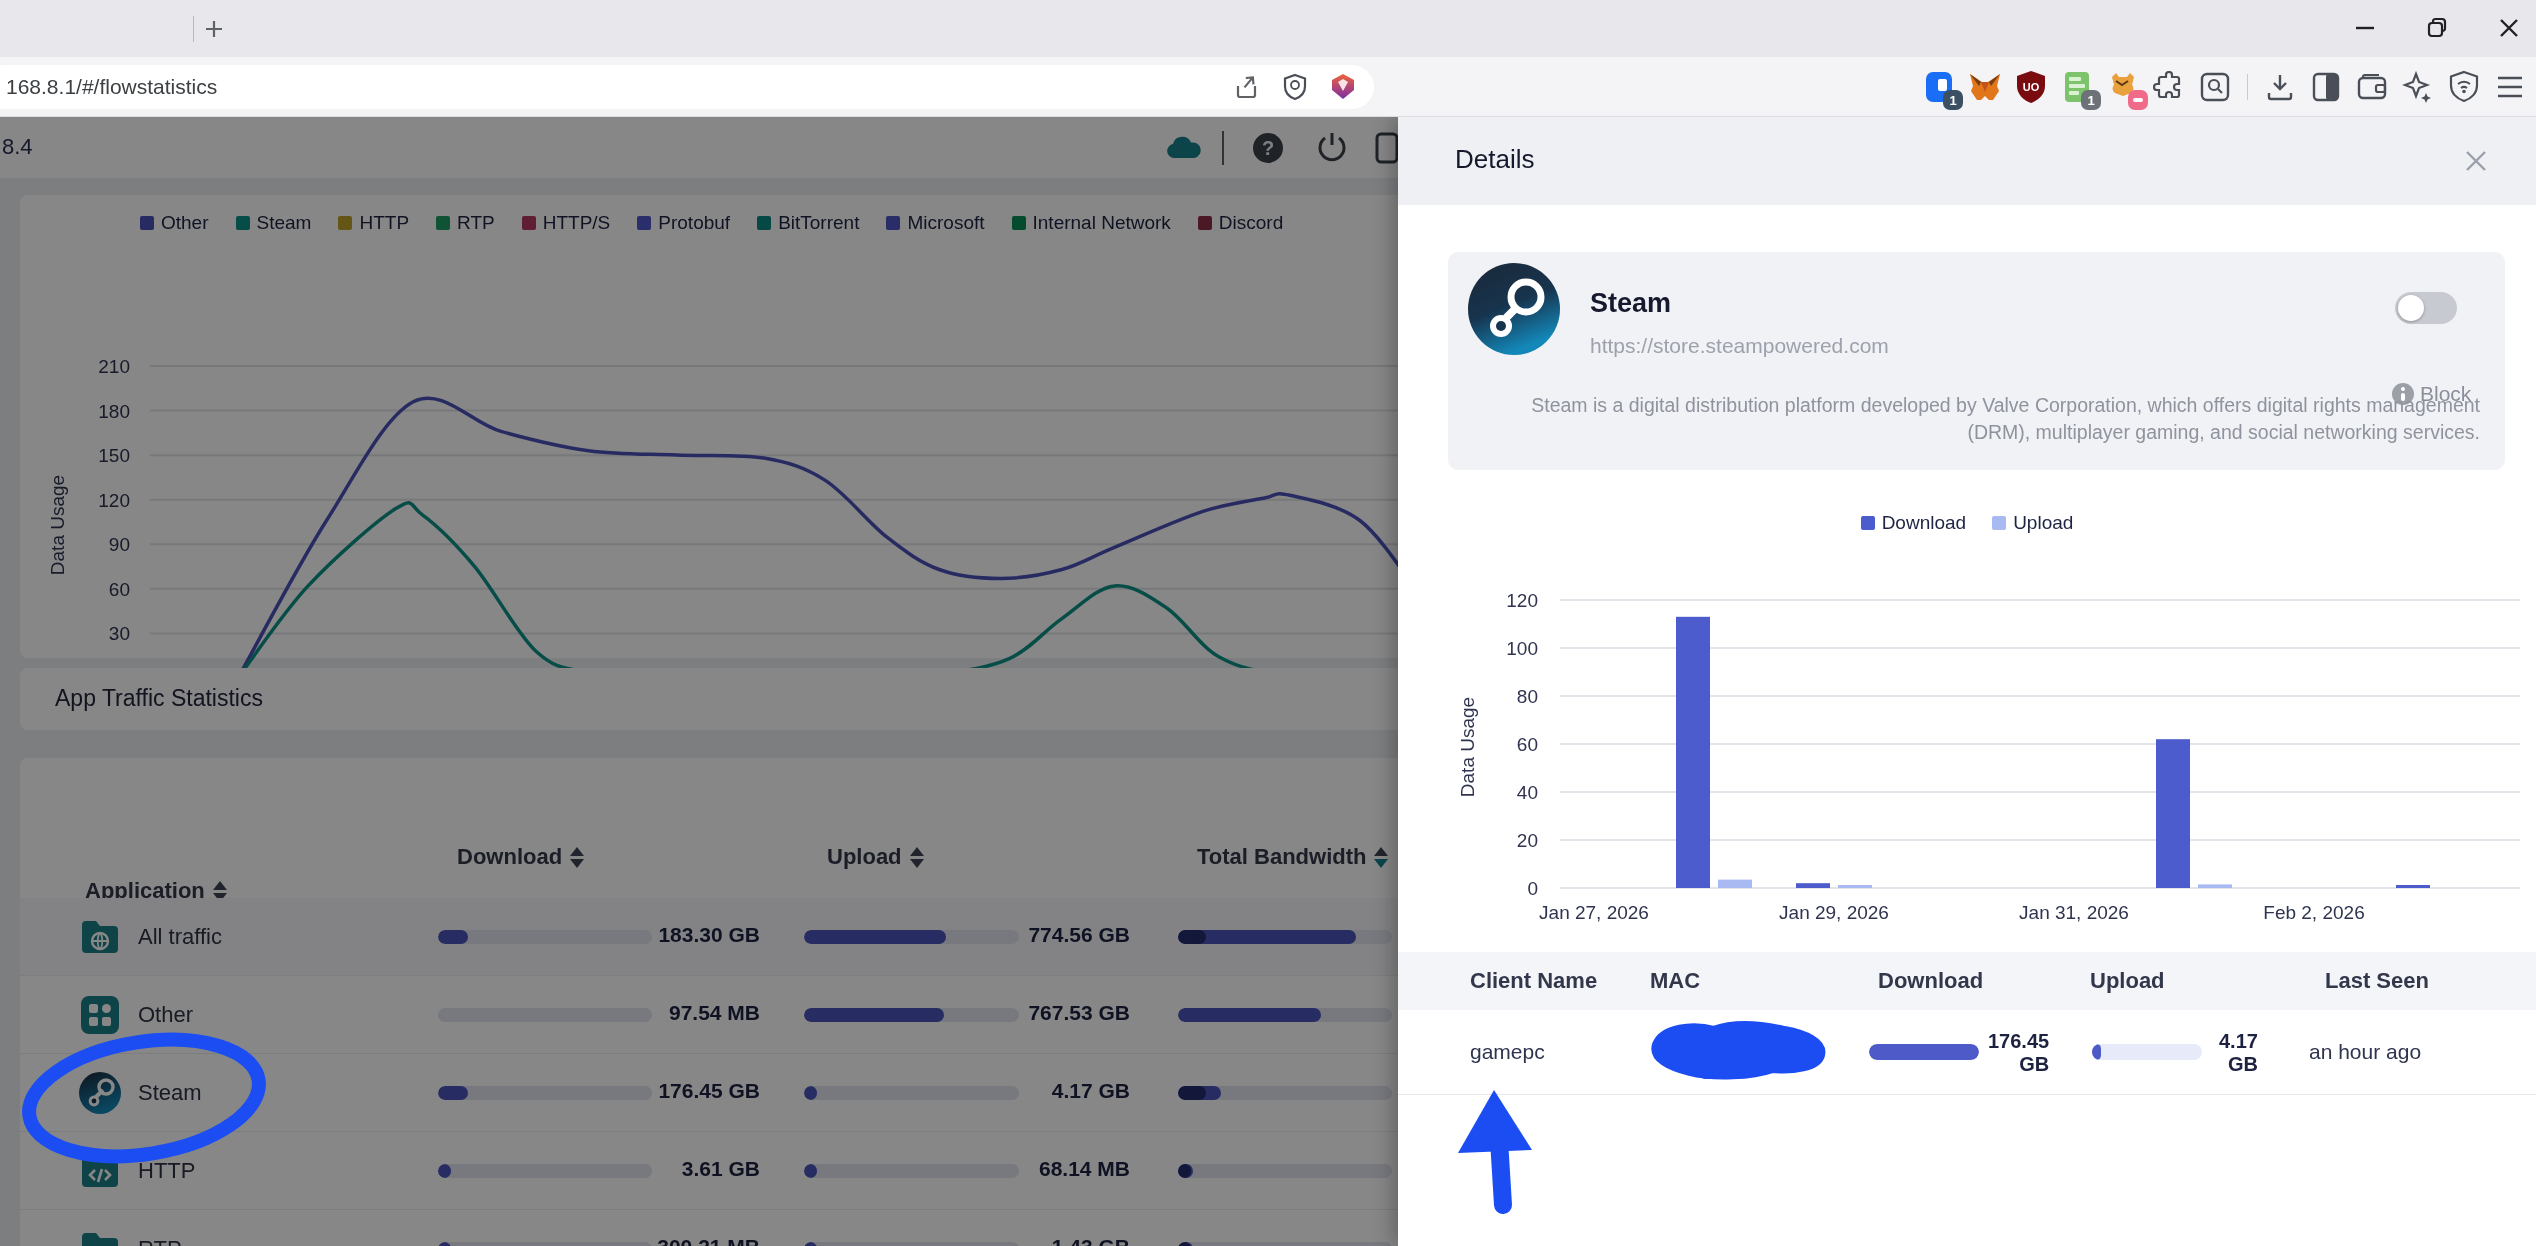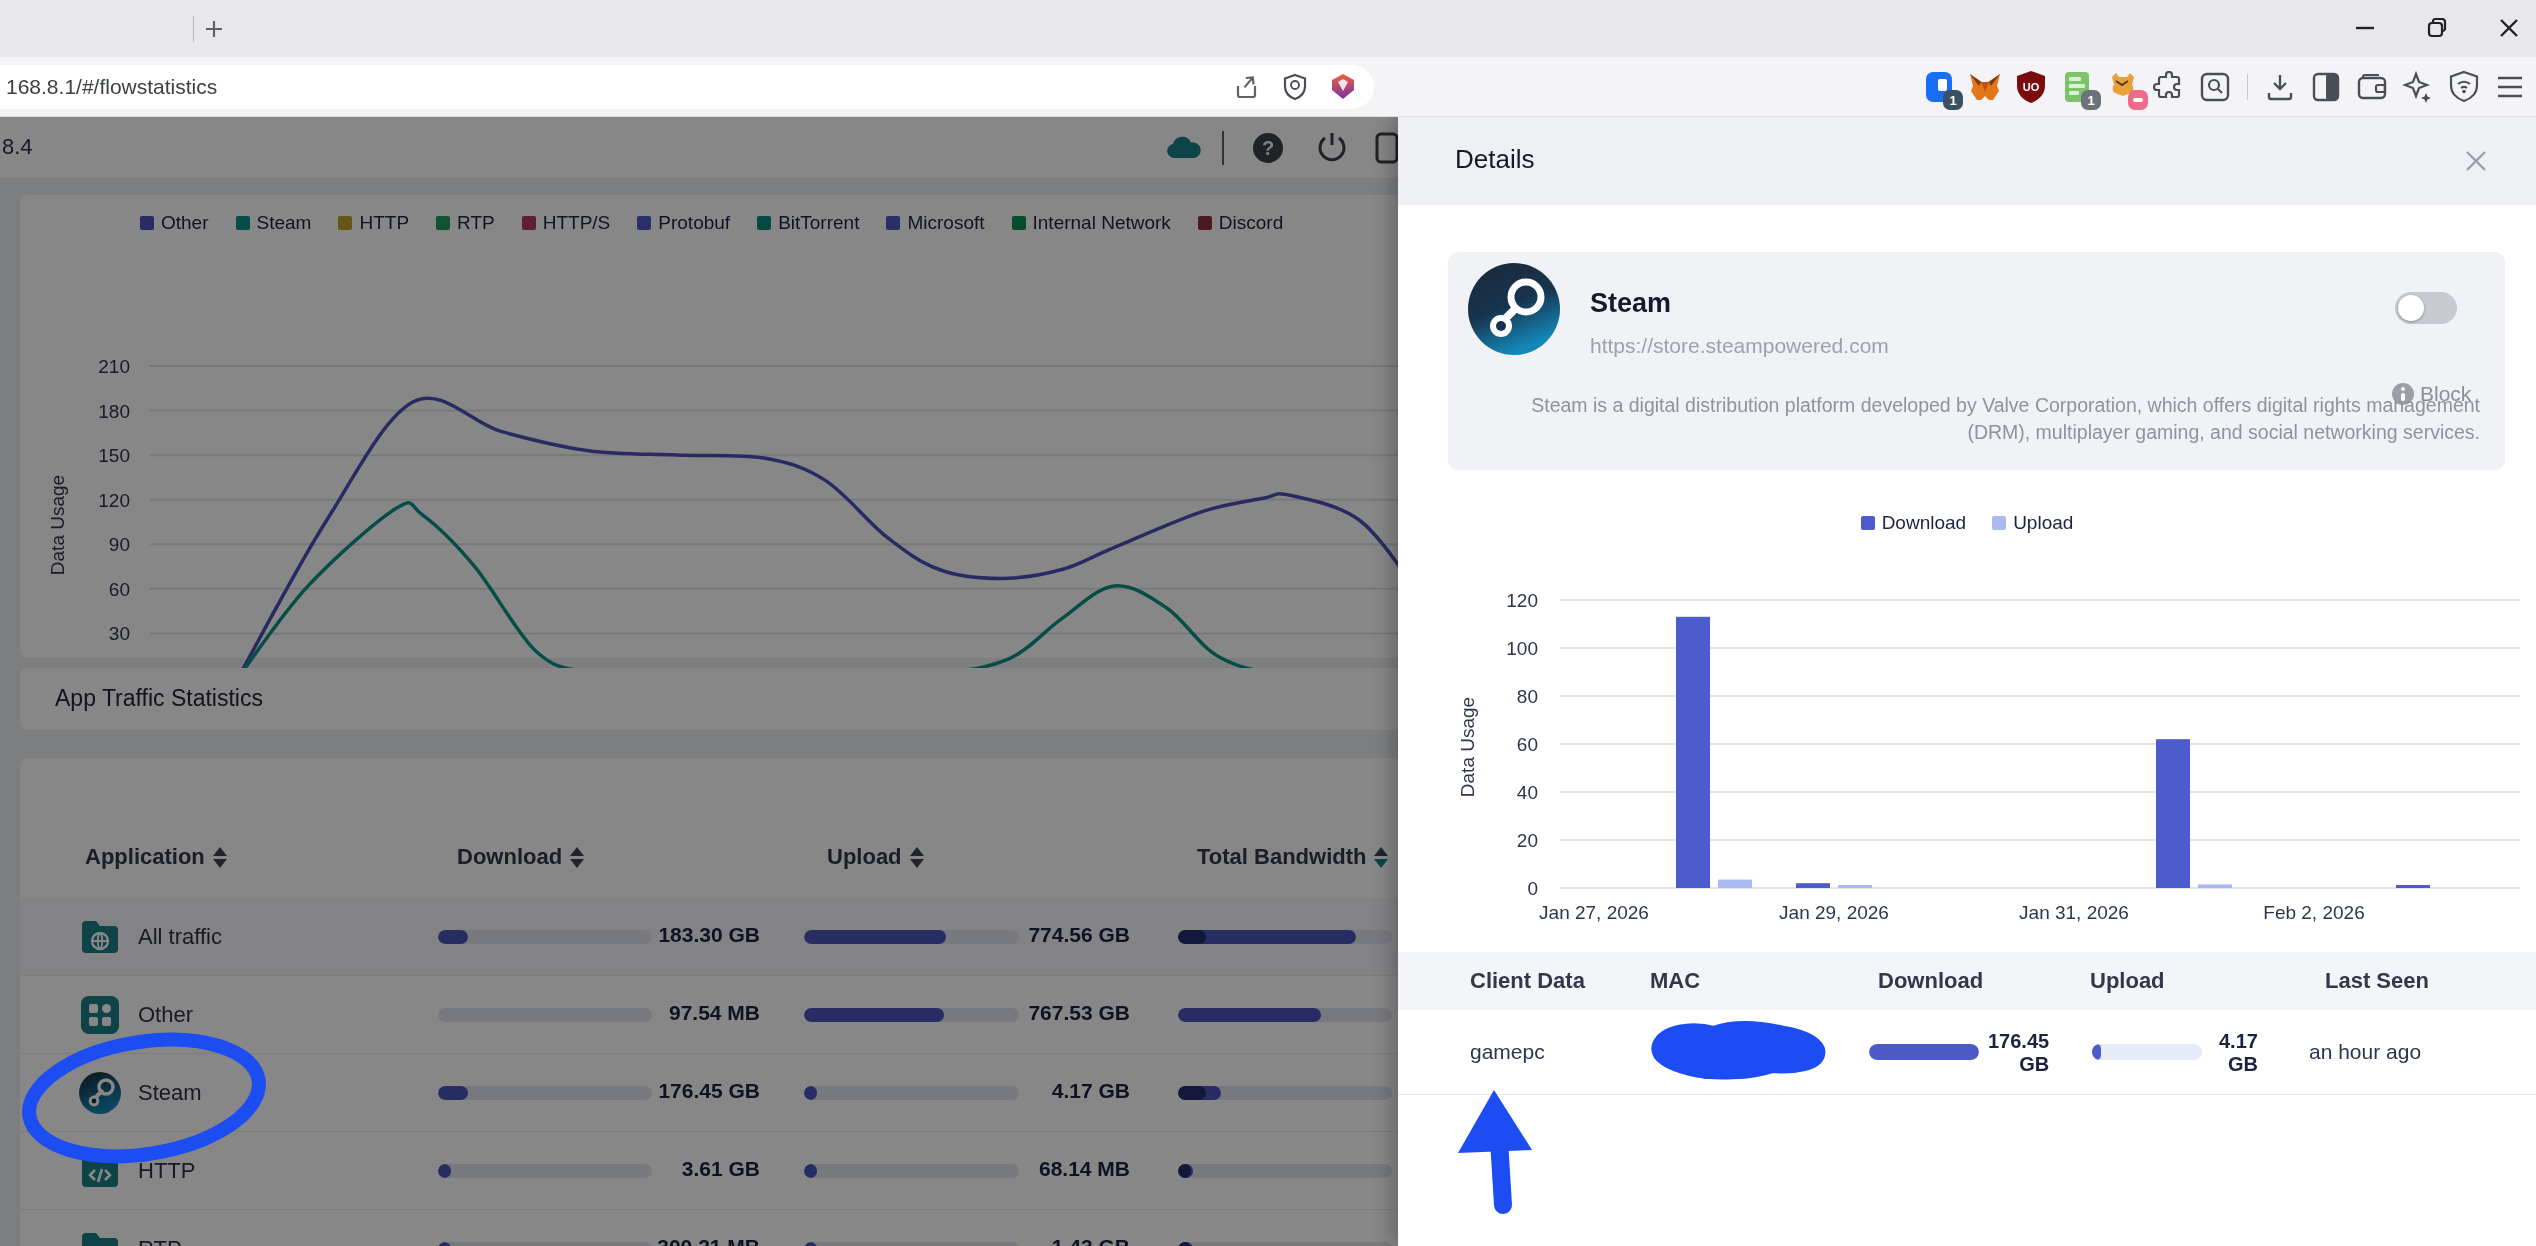--- a/index.html
+++ b/index.html
@@ -360,21 +360,21 @@
           <path d="M218.0,351.5C305.7,351.5 547.3,351.5 743.9,351.5C940.5,351.5 1288.8,351.5 1397.8,351.5" fill="none" stroke="#b43a5e" stroke-width="3.5" clip-path="url(#plotclip)"></path>
         </svg>
     </div>
 
     <div class="card head-card">
       <span class="section-title">App Traffic Statistics</span>
     </div>
 
     <div class="card table-card">
       <div id="app-head">
-          <span class="hcell" style="left: 65px;">
+          <span class="hcell" style="left: 65px; margin-top: 34px;">
             <span>Application</span>
             <span class="sorter">
               <span class="tri-up"></span>
               <span class="tri-dn"></span>
             </span>
           </span>
           <span class="hcell" style="left: 437px;">
             <span>Download</span>
             <span class="sorter">
               <span class="tri-up"></span>
@@ -583,21 +583,21 @@
         <rect x="218" y="59.80000000000001" width="34" height="271.2" fill="#4c5ccc"></rect>
         <rect x="260" y="322.6" width="34" height="8.4" fill="#a9baf2"></rect>
         <rect x="338" y="326.2" width="34" height="4.8" fill="#4c5ccc"></rect>
         <rect x="380" y="328" width="34" height="3" fill="#a9baf2"></rect>
         <rect x="698" y="182.20000000000002" width="34" height="148.79999999999998" fill="#4c5ccc"></rect>
         <rect x="740" y="327.4" width="34" height="3.5999999999999996" fill="#a9baf2"></rect>
         <rect x="938" y="328" width="34" height="3" fill="#4c5ccc"></rect>
       </svg>
 
     <div class="client-head" id="client-head">
-        <span class="chcell" style="left: 72px;">Client Data</span>
+        <span class="chcell" style="left: 72px;">Client Name</span>
         <span class="chcell" style="left: 252px;">MAC</span>
         <span class="chcell" style="left: 480px;">Download</span>
         <span class="chcell" style="left: 692px;">Upload</span>
         <span class="chcell" style="left: 927px;">Last Seen</span>
       </div>
     <div class="client-row">
       <span class="ccell" style="left:72px;top:30px">gamepc</span>
       <span class="cbar" style="left:471px">
           <i id="c-dl-fill" style="width: 100%;"></i>
         </span>

